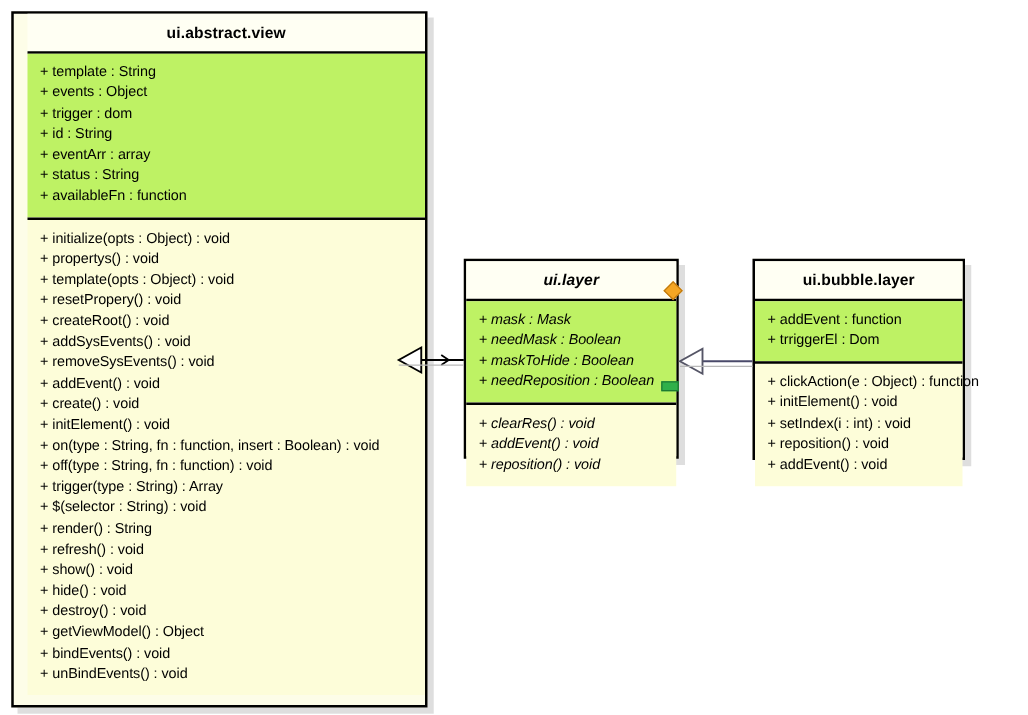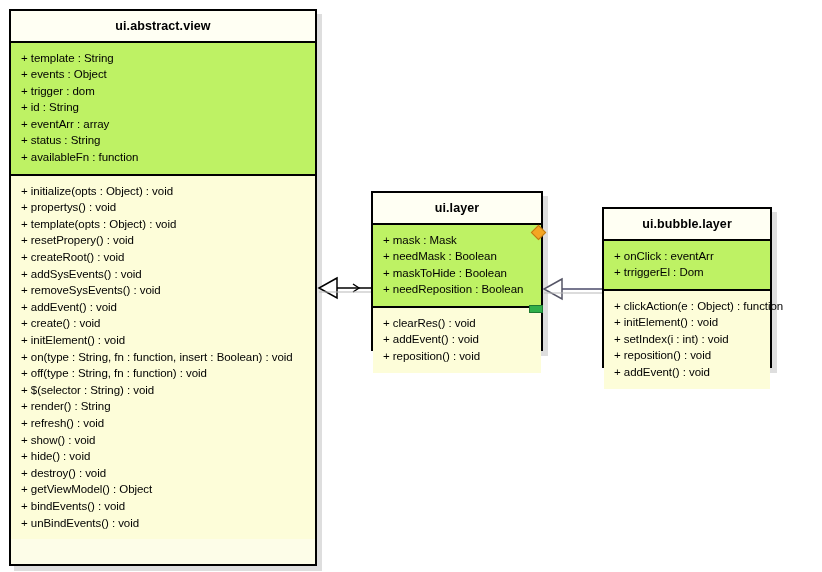--- a/index.html
+++ b/index.html
@@ -60,28 +60,30 @@
     line-height: 16.6px;
     padding: 0 6px 0 10px;
     white-space: nowrap;
     letter-spacing: -0.05px;
   }
 
   
   #class-abstract-view {
     left: 9px;
     top: 9px;
-    width: 308px;
+    width: 333px;
     height: 557px;
+    padding-left: 11px;
   }
   #class-layer {
     left: 371px;
-    top: 191px;
+    top: 207px;
     width: 172px;
     height: 160px;
+    font-style: italic;
   }
   #class-bubble-layer {
     left: 602px;
     top: 207px;
     width: 170px;
     height: 161px;
   }
 
   
   .handle {
@@ -136,20 +138,21 @@
       <div class="uml-row">+ template(opts : Object) : void</div>
       <div class="uml-row">+ resetPropery() : void</div>
       <div class="uml-row">+ createRoot() : void</div>
       <div class="uml-row">+ addSysEvents() : void</div>
       <div class="uml-row">+ removeSysEvents() : void</div>
       <div class="uml-row">+ addEvent() : void</div>
       <div class="uml-row">+ create() : void</div>
       <div class="uml-row">+ initElement() : void</div>
       <div class="uml-row">+ on(type : String, fn : function, insert : Boolean) : void</div>
       <div class="uml-row">+ off(type : String, fn : function) : void</div>
+      <div class="uml-row">+ trigger(type : String) : Array</div>
       <div class="uml-row">+ $(selector : String) : void</div>
       <div class="uml-row">+ render() : String</div>
       <div class="uml-row">+ refresh() : void</div>
       <div class="uml-row">+ show() : void</div>
       <div class="uml-row">+ hide() : void</div>
       <div class="uml-row">+ destroy() : void</div>
       <div class="uml-row">+ getViewModel() : Object</div>
       <div class="uml-row">+ bindEvents() : void</div>
       <div class="uml-row">+ unBindEvents() : void</div>
     </div>
@@ -172,21 +175,21 @@
     </div>
   </div>
 
   <div class="handle handle-diamond" style="left:533px; top:227px;"></div>
   <div class="handle handle-rect" style="left:529px; top:305px;"></div>
 
   <div class="uml-class" id="class-bubble-layer">
     <div class="uml-title">ui.bubble.layer</div>
 
     <div class="uml-section attrs">
-      <div class="uml-row">+ onClick : eventArr</div>
+      <div class="uml-row">+ addEvent : function</div>
       <div class="uml-row">+ trriggerEl : Dom</div>
     </div>
 
     <div class="uml-section">
       <div class="uml-row">+ clickAction(e : Object) : function</div>
       <div class="uml-row">+ initElement() : void</div>
       <div class="uml-row">+ setIndex(i : int) : void</div>
       <div class="uml-row">+ reposition() : void</div>
       <div class="uml-row">+ addEvent() : void</div>
     </div>

